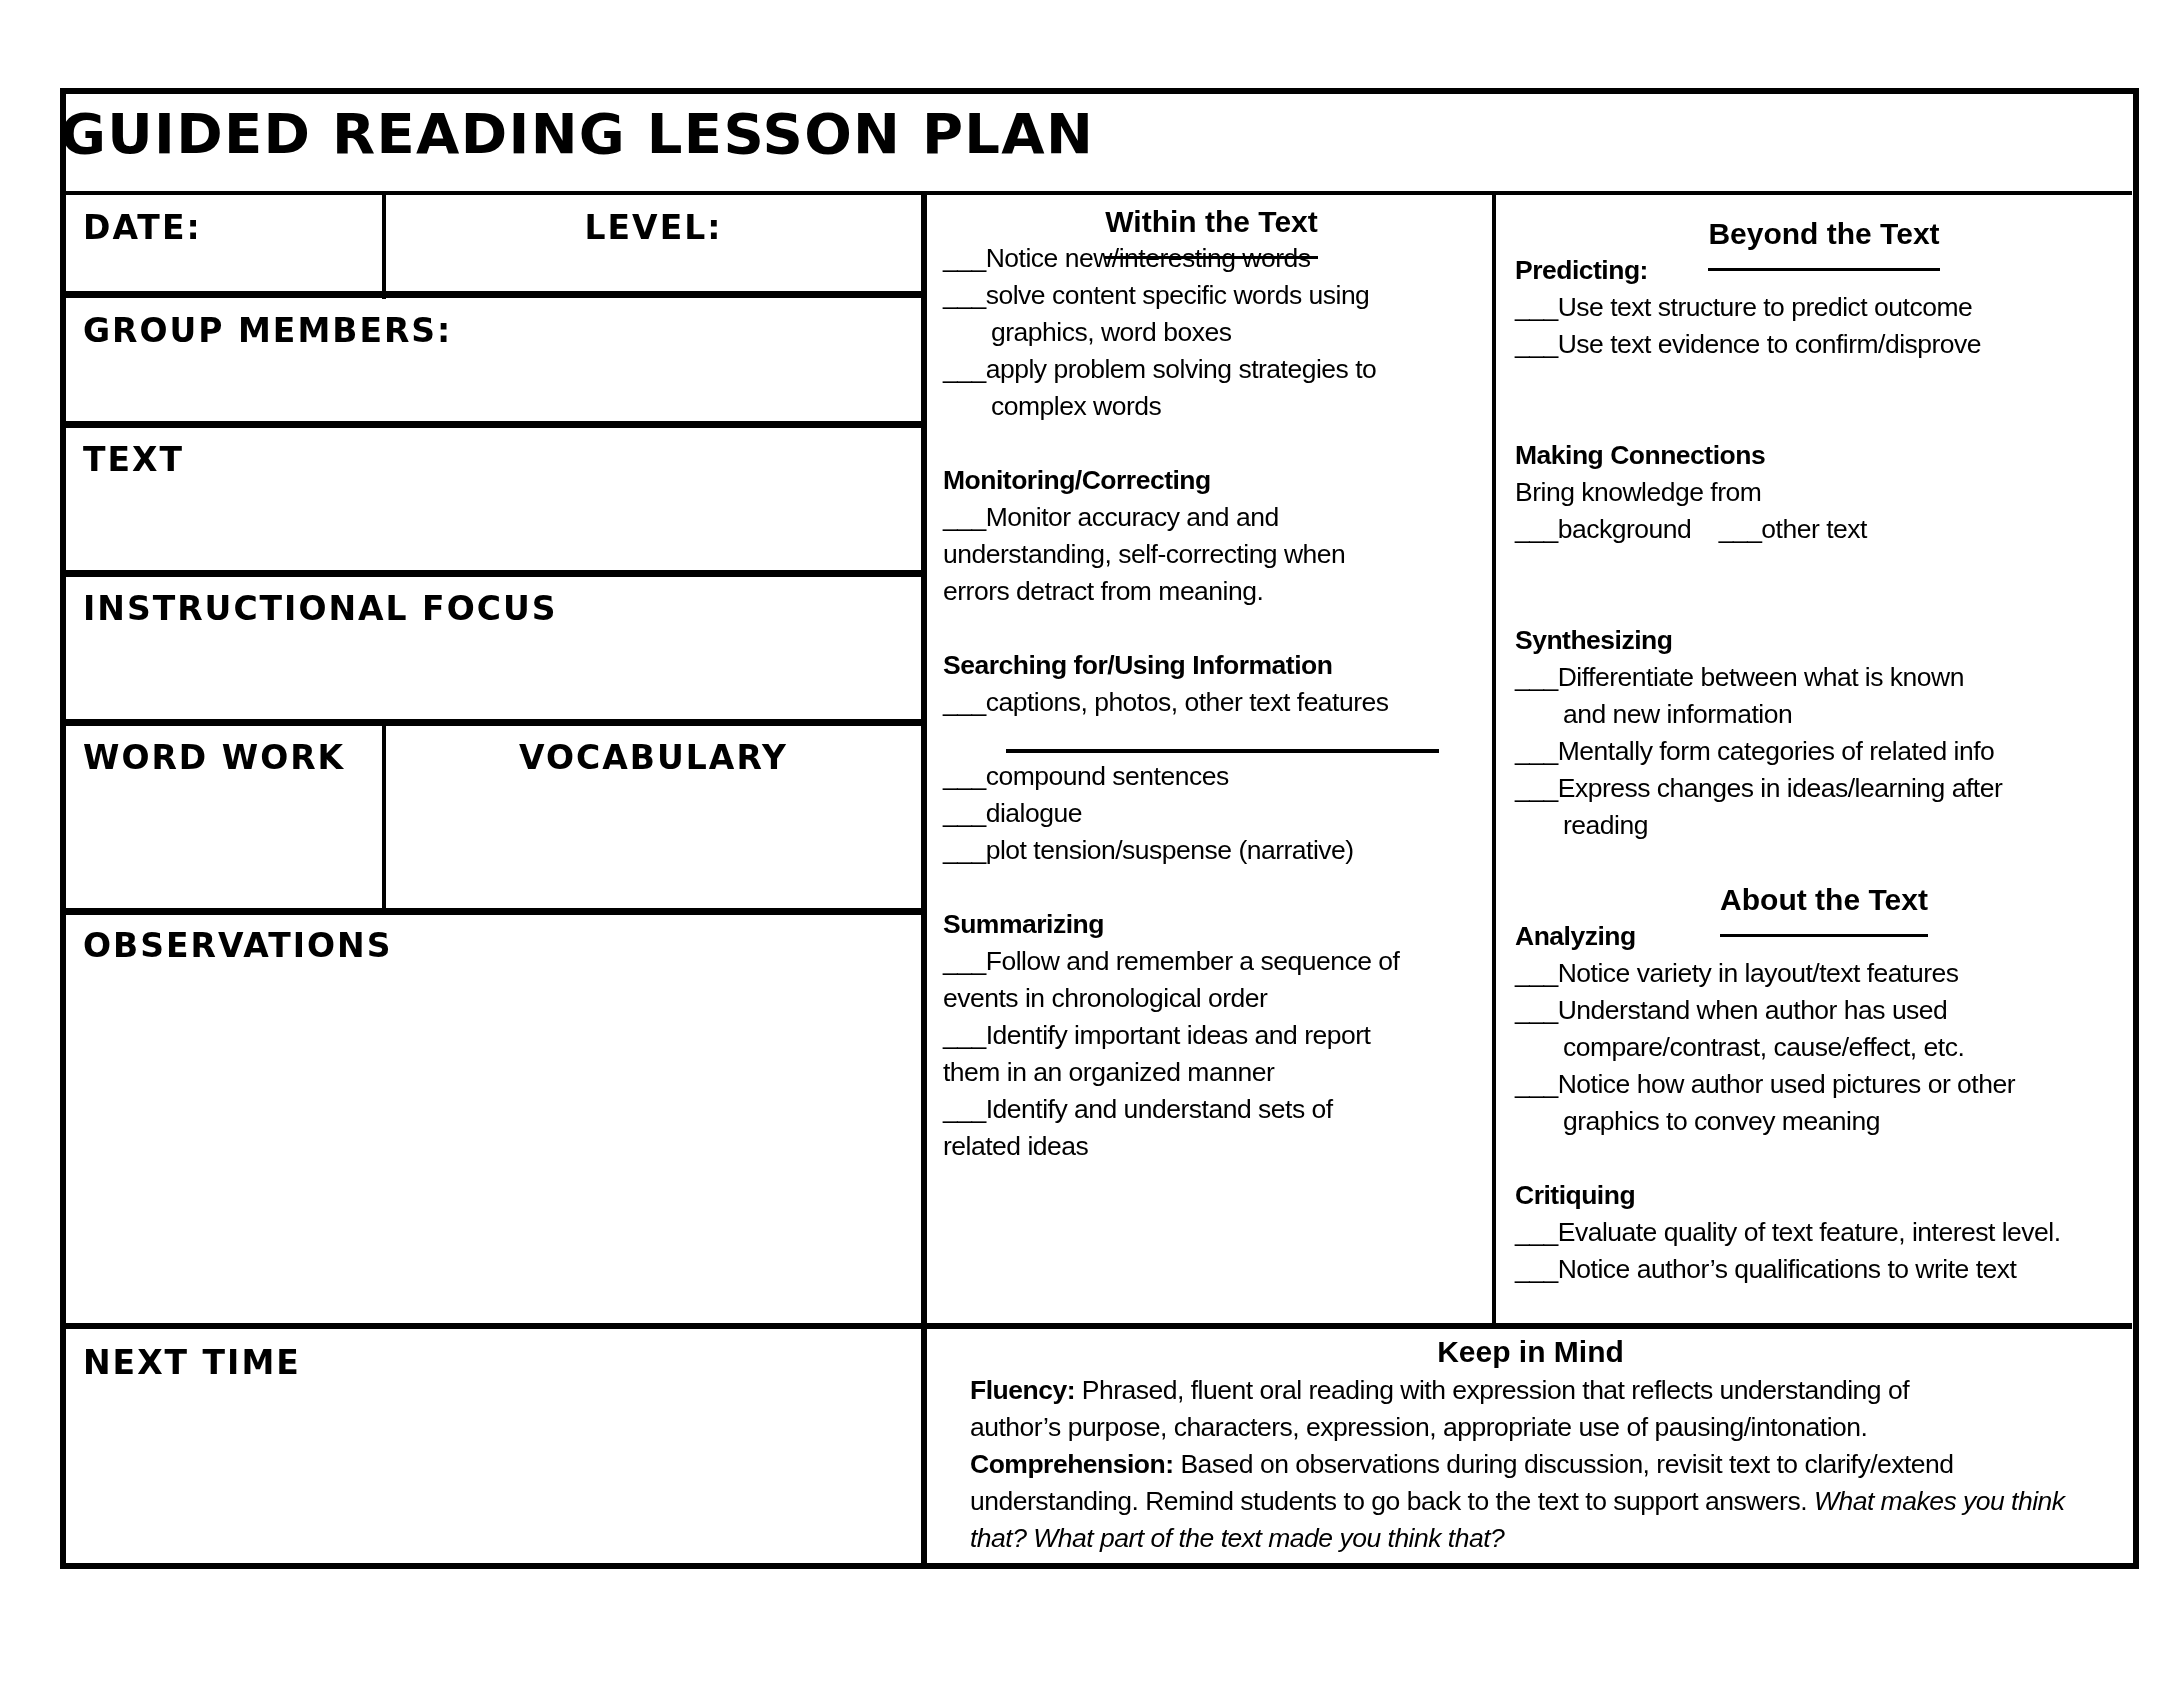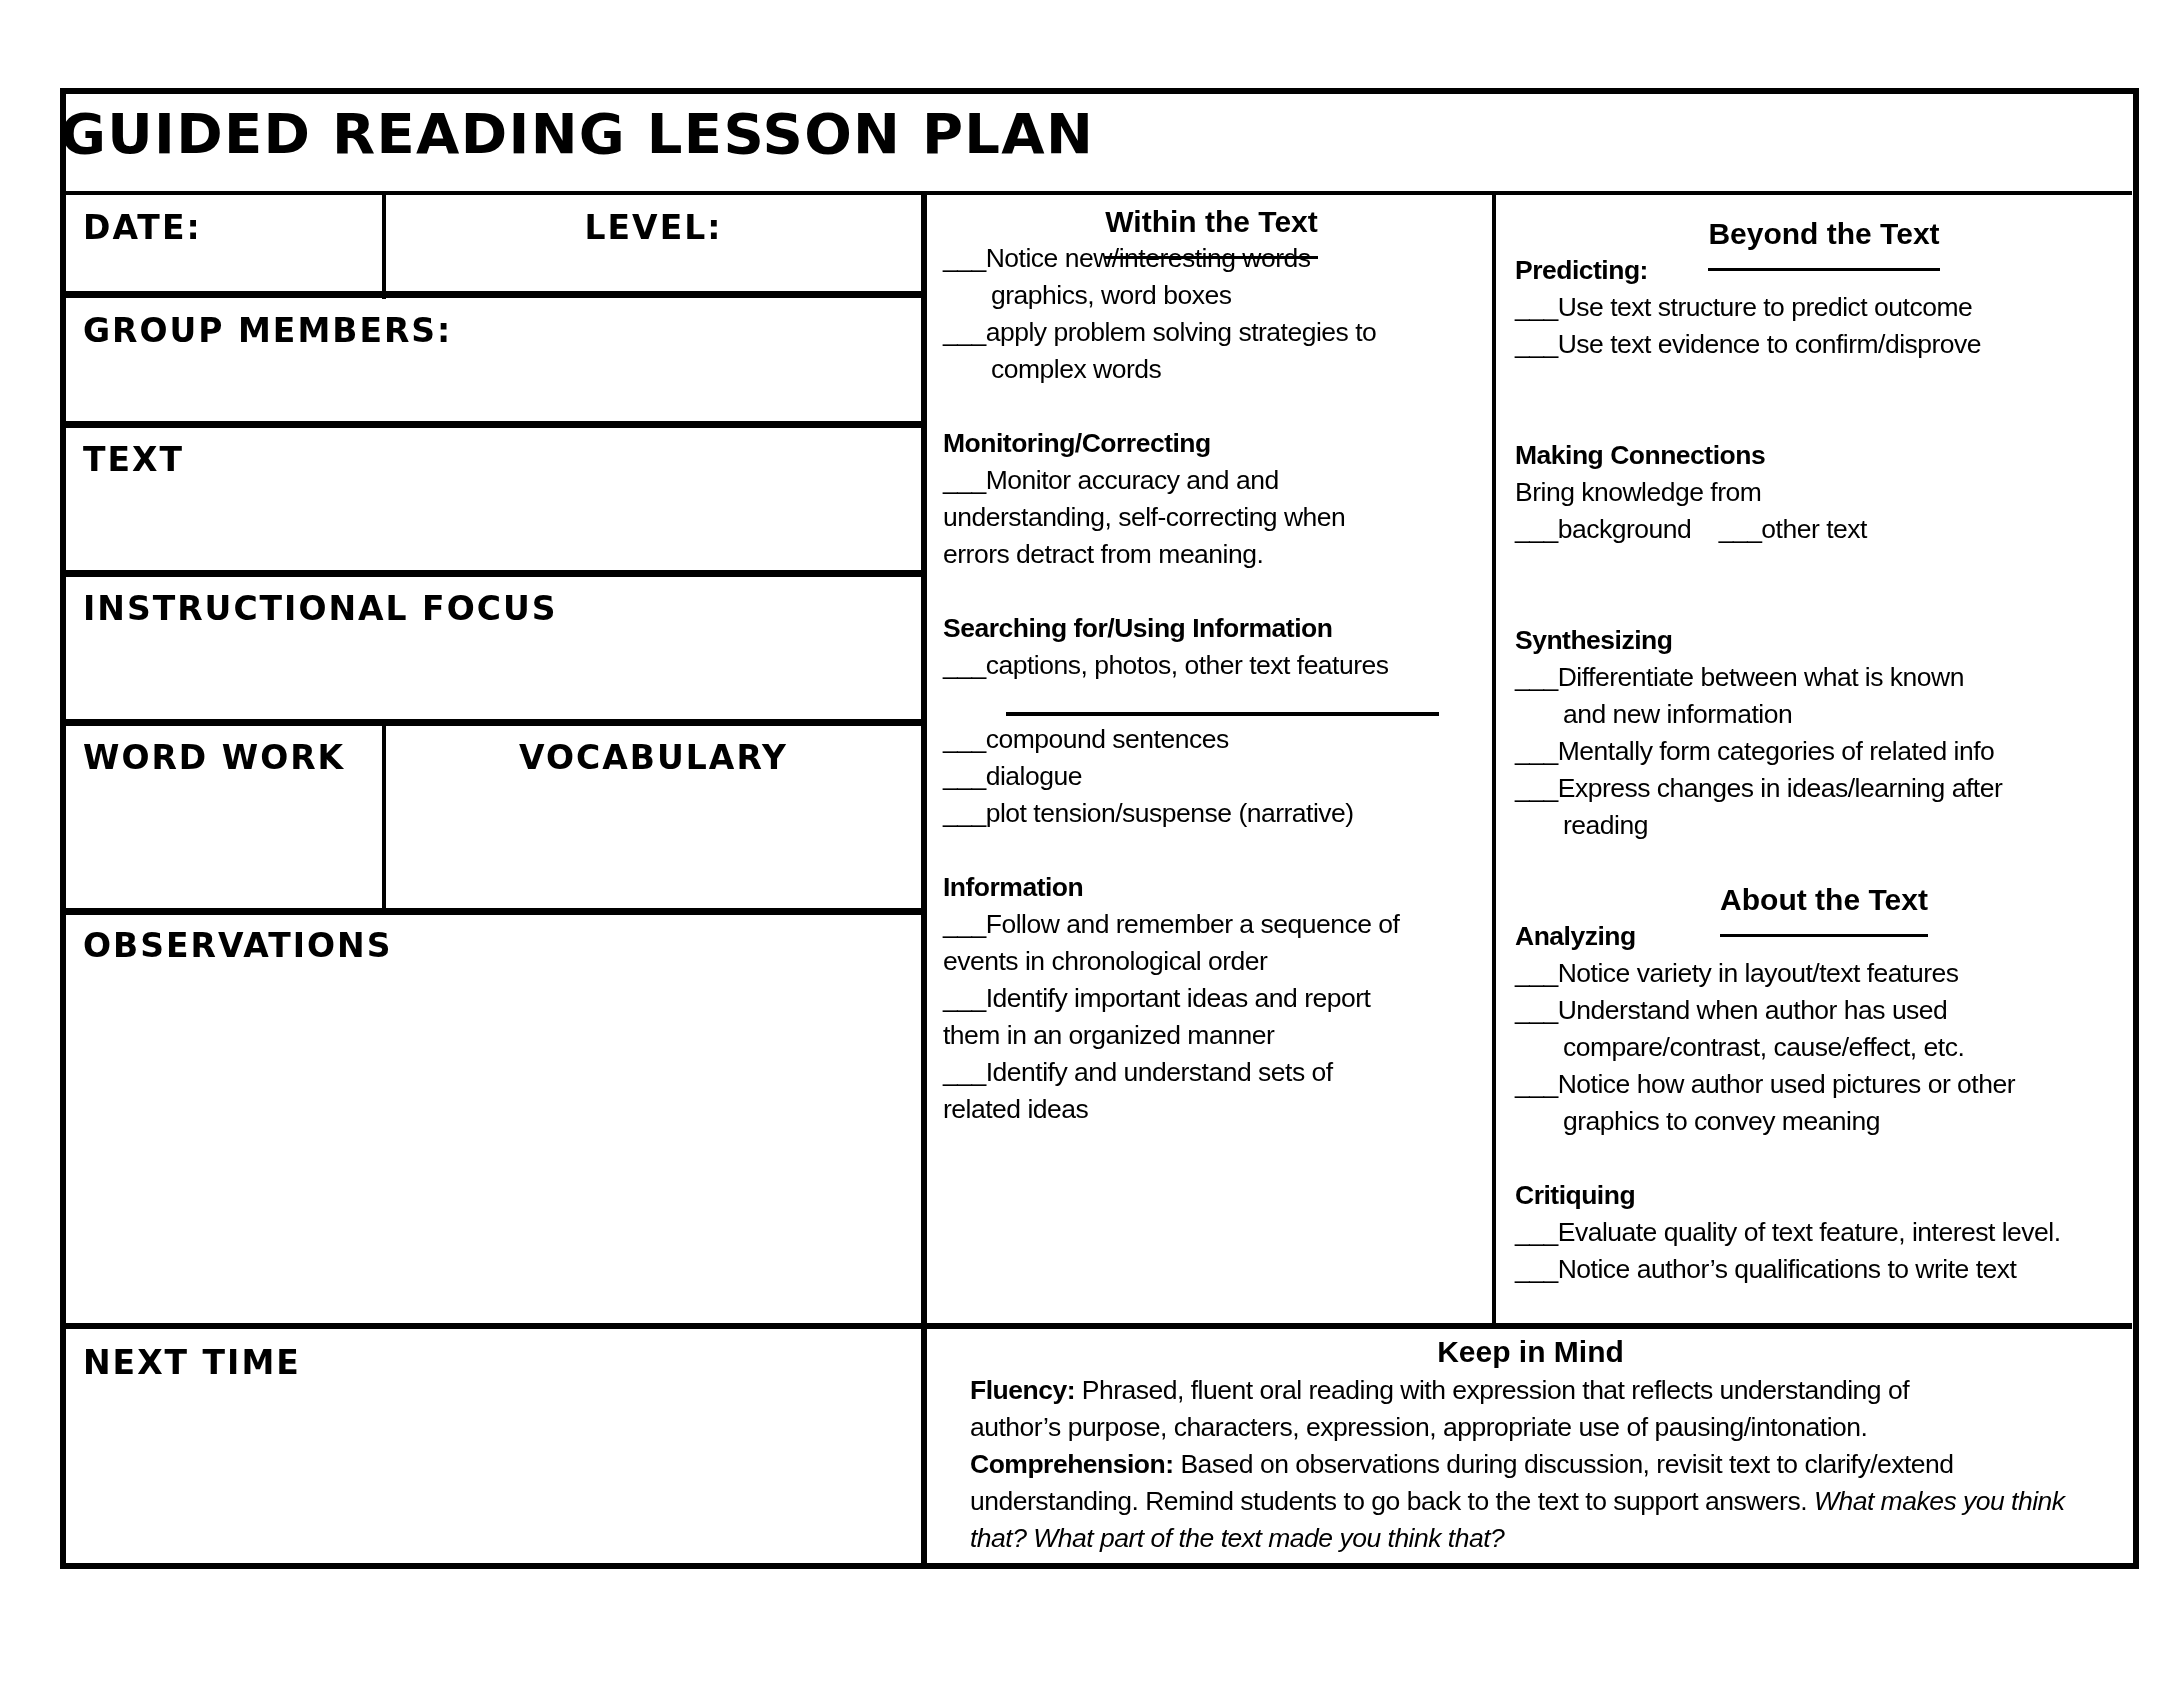--- a/index.html
+++ b/index.html
@@ -63,34 +63,35 @@
   <div class="form-label" style="left:83px;top:440px;">TEXT</div>
   <div class="form-label" style="left:83px;top:589px;">INSTRUCTIONAL FOCUS</div>
   <div class="form-label" style="left:83px;top:738px;">WORD WORK</div>
   <div class="form-label centered-cell" style="left:386px;top:738px;width:535px;">VOCABULARY</div>
   <div class="form-label" style="left:83px;top:926px;">OBSERVATIONS</div>
   <div class="form-label" style="left:83px;top:1343px;">NEXT TIME</div>
 
   <div id="within-col" class="col" style="left:943px;top:203px;width:537px;">
       <div class="col-header"><span class="ul">Within the Text</span></div>
       <div class="line">___Notice new/interesting words</div>
+      <div class="line">___solve content specific words using</div>
       <div class="line indent">graphics, word boxes</div>
       <div class="line">___apply problem solving strategies to</div>
       <div class="line indent">complex words</div>
       <div class="sec-title gap1">Monitoring/Correcting</div>
       <div class="line">___Monitor accuracy and and</div>
       <div class="line">understanding, self-correcting when</div>
       <div class="line">errors detract from meaning.</div>
       <div class="sec-title gap1">Searching for/Using Information</div>
       <div class="line">___captions, photos, other text features</div>
       <div class="line rule-holder"><div class="rule"></div></div>
       <div class="line">___compound sentences</div>
       <div class="line">___dialogue</div>
       <div class="line">___plot tension/suspense (narrative)</div>
-      <div class="sec-title gap1">Information</div>
+      <div class="sec-title gap1">Summarizing</div>
       <div class="line">___Follow and remember a sequence of</div>
       <div class="line">events in chronological order</div>
       <div class="line">___Identify important ideas and report</div>
       <div class="line">them in an organized manner</div>
       <div class="line">___Identify and understand sets of</div>
       <div class="line">related ideas</div>
     </div>
   <div id="beyond-col" class="col" style="left:1515px;top:203px;width:618px;margin-top:12px;">
       <div class="col-header"><span class="ul">Beyond the Text</span></div>
       <div class="sec-title">Predicting:</div>

